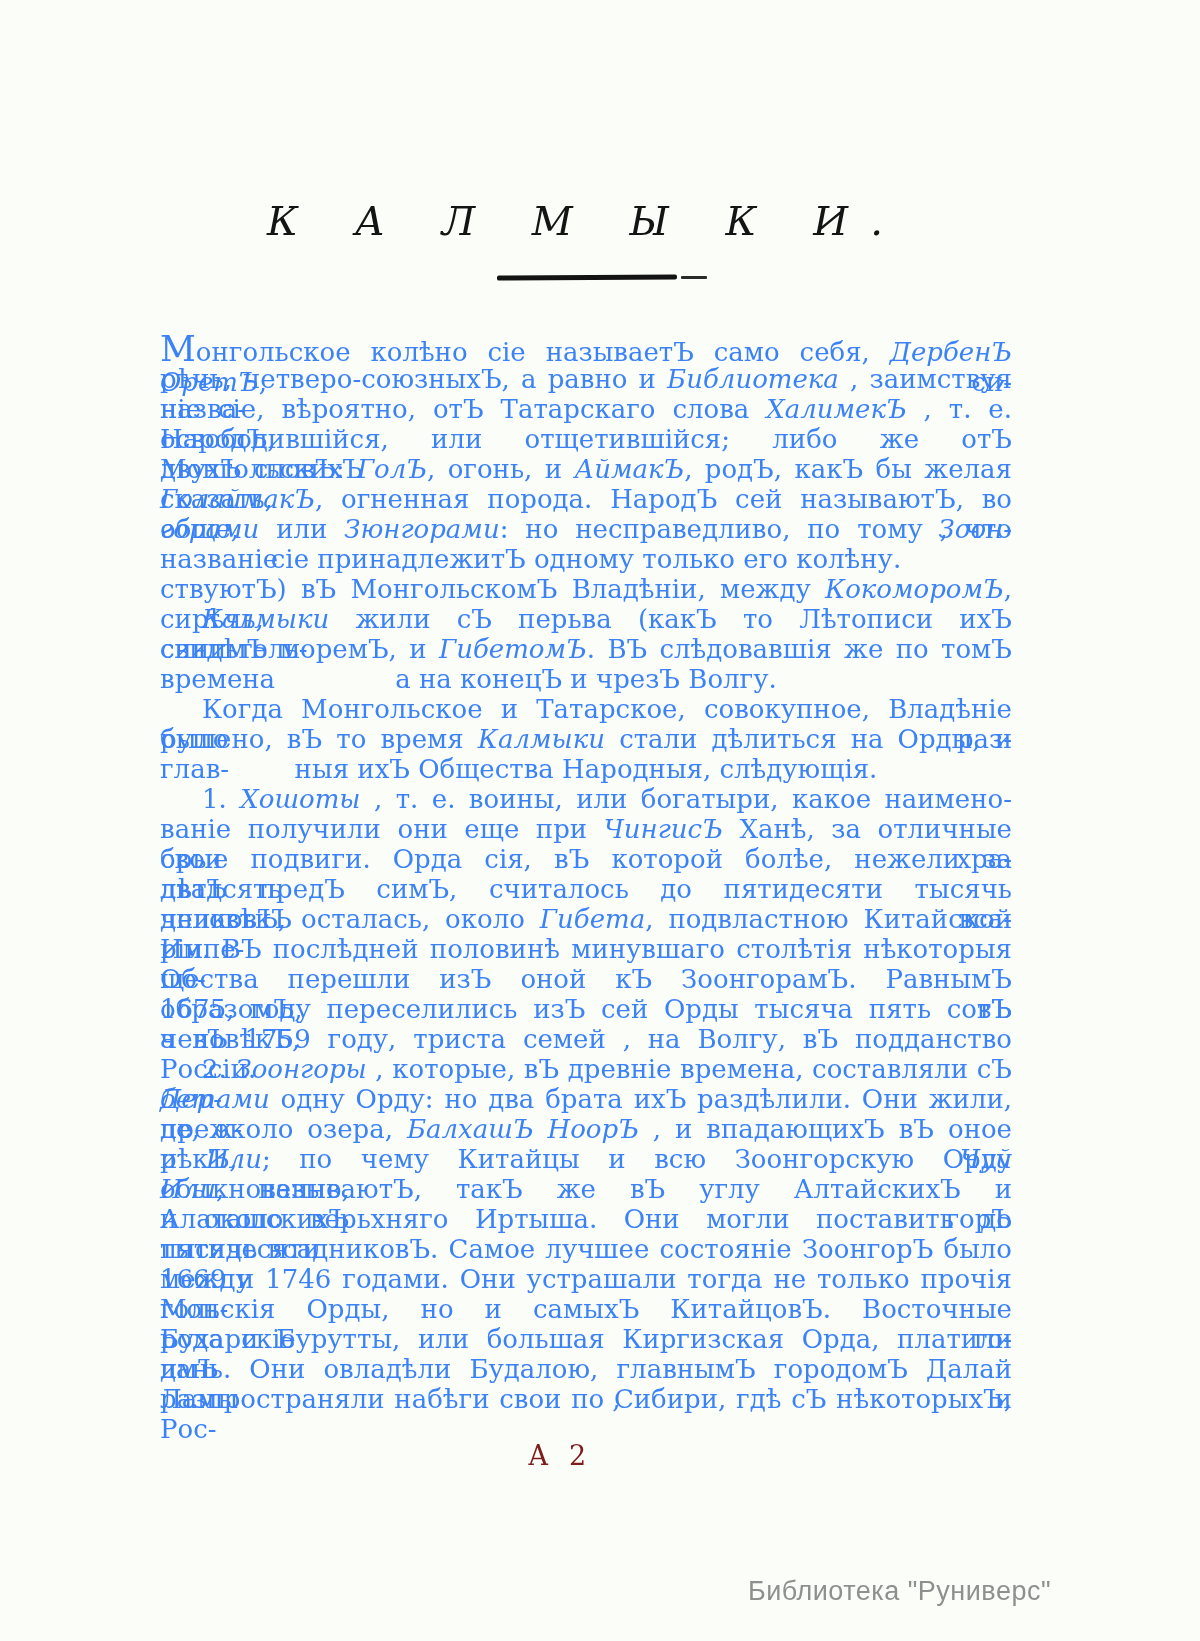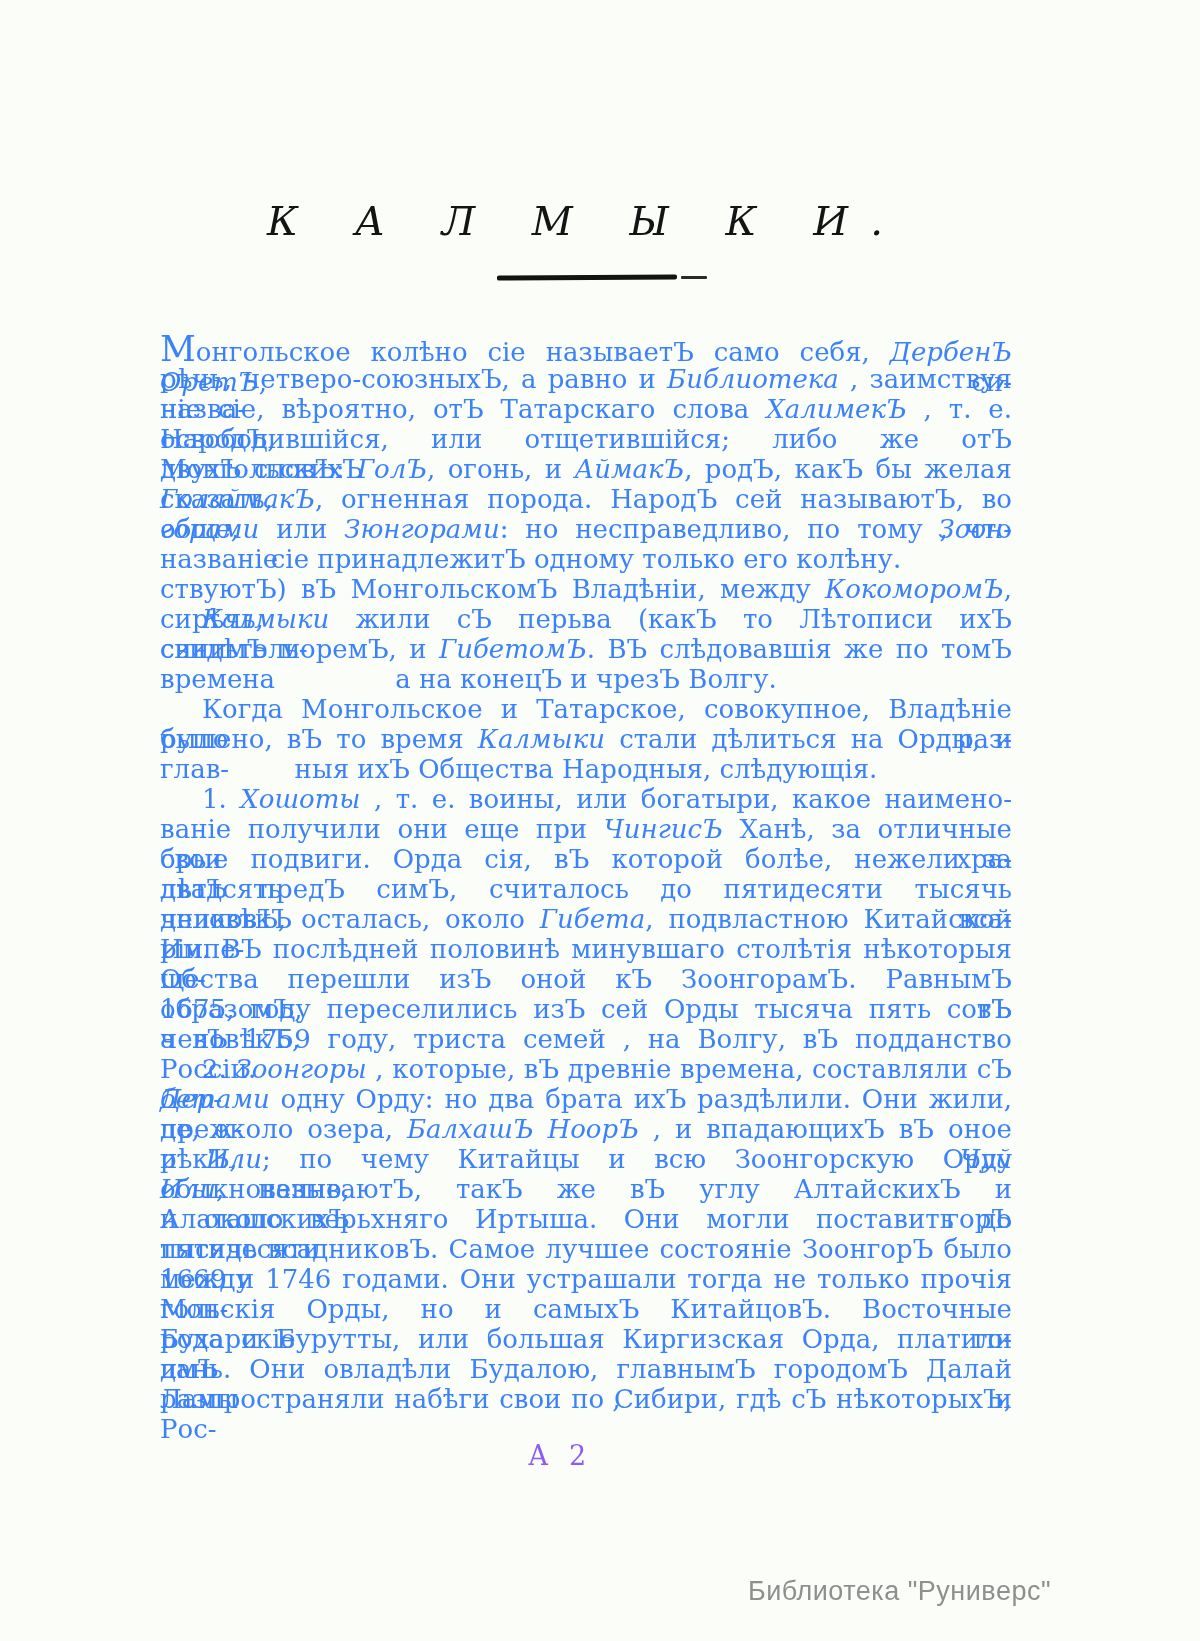--- a/index.html
+++ b/index.html
@@ -89,21 +89,21 @@
     line-height: 30px;
   }
   .signature {
     position: absolute;
     left: 160px;
     top: 1440px;
     width: 800px;
     text-align: center;
     font-size: 27px;
     letter-spacing: 6px;
-    color: #8b5cf6;
+    color: #7f1d1d;
   }
   .watermark {
     position: absolute;
     right: 122px;
     top: 1576px;
     font-family: "Liberation Sans", "DejaVu Sans", sans-serif;
     font-size: 27px;
     color: #8e908f;
     letter-spacing: 0.5px;
   }

